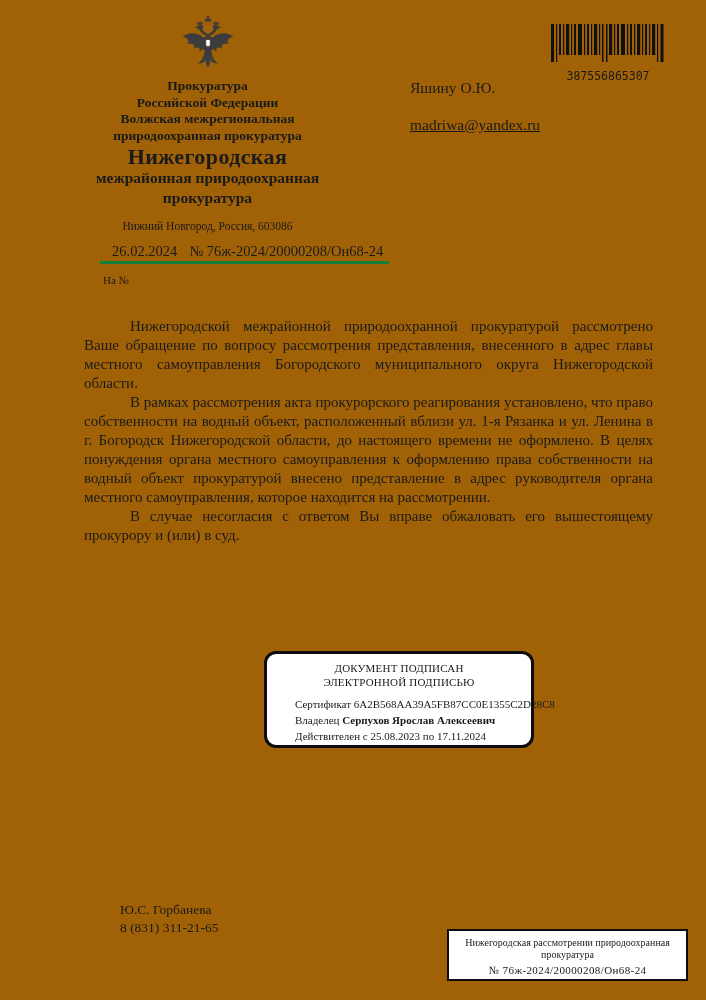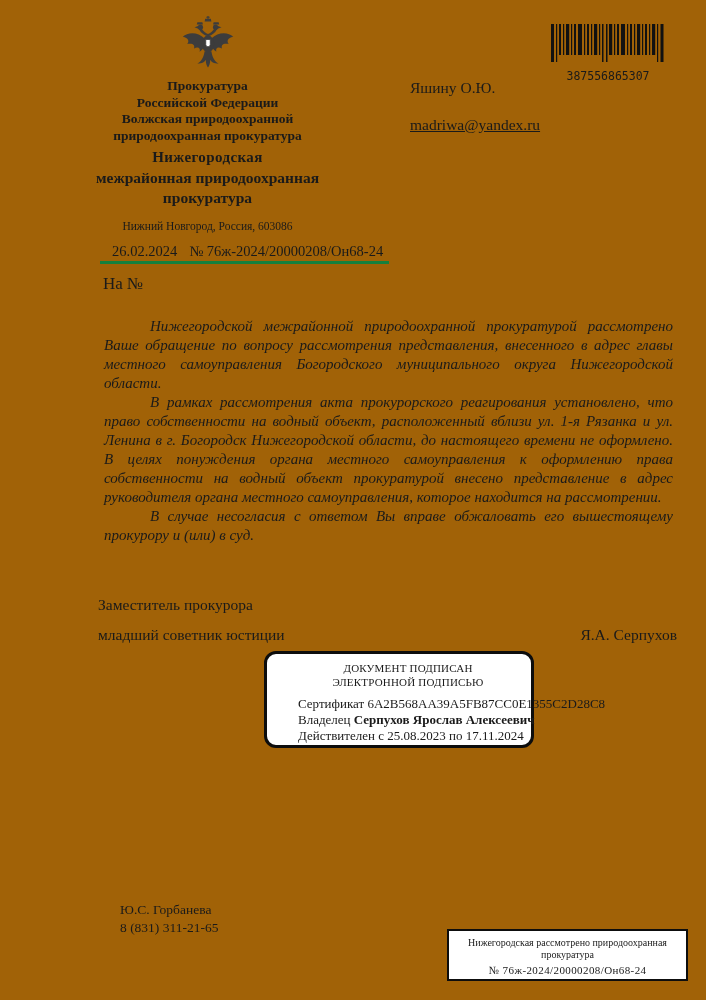--- a/index.html
+++ b/index.html
@@ -12,62 +12,62 @@
     background: #a16207;
     color: #1a1a1a;
     font-family: "Liberation Serif", "DejaVu Serif", serif;
     overflow: hidden;
   }
 
   
   .emblem { position: absolute; left: 180px; top: 16px; width: 56px; height: 56px; }
   .lh-block { position: absolute; left: 50px; top: 78px; width: 315px; text-align: center; }
   .lh-org { font-weight: bold; font-size: 13.5px; line-height: 16.5px; }
-  .lh-large { font-weight: bold; font-size: 15px; line-height: 22px; margin-top: 2px; letter-spacing: .4px; }
+  .lh-large { font-weight: bold; font-size: 22px; line-height: 22px; margin-top: 2px; letter-spacing: .4px; }
   .lh-mid { font-weight: bold; font-size: 15.5px; line-height: 19.5px; }
   .lh-addr { font-size: 11.5px; line-height: 14.5px; margin-top: 12px; }
 
   
   .barcode-wrap { position: absolute; left: 551px; top: 24px; width: 114px; }
   .barcode-digits {
     display: flex; justify-content: center; gap: 0;
     font-family: "DejaVu Sans Mono", monospace;
     font-size: 11.5px; margin-top: 1px; color: #1a1a1a;
   }
 
   
   .recipient { position: absolute; left: 410px; top: 79px; font-size: 15.5px; }
   .recipient .email { margin-top: 19px; text-decoration: underline; }
 
   
   .ref-line { position: absolute; left: 100px; top: 243px; font-size: 14.5px; white-space: nowrap; }
   .ref-line .u { border-bottom: 3px solid #15803d; padding-bottom: 2px; }
   .ref-line .date { padding-left: 12px; padding-right: 12px; }
   .ref-line .num { padding-right: 6px; }
-  .reply-ref { position: absolute; left: 103px; top: 274px; font-size: 17px; }
-
-  
-  .body-text { position: absolute; left: 104px; top: 317px; width: 569px; font-style: italic; }
+  .reply-ref { position: absolute; left: 103px; top: 274px; font-size: 11px; }
+
+  
+  .body-text { position: absolute; left: 84px; top: 317px; width: 569px; }
   .body-text p {
     font-size: 15px; line-height: 19px;
     text-align: justify; text-indent: 46px;
   }
 
   
   .sign-block { position: absolute; left: 98px; top: 596px; width: 579px; font-size: 15.5px; }
   .sign-row { display: flex; justify-content: space-between; margin-top: 12px; }
 
   
   .esign {
     position: absolute; left: 264px; top: 651px; width: 270px; height: 97px;
     border: 3px solid #0d0d0d; border-radius: 12px; background: #fff;
-    padding: 8px 13px 0 31px;
+    padding: 8px 13px 0 13px;
   }
   .esign-title { text-align: center; font-size: 11px; line-height: 13.5px; letter-spacing: .2px; }
-  .esign-rows { margin-top: 7px; font-size: 13px; line-height: 16px; white-space: nowrap; }
+  .esign-rows { margin-top: 7px; font-size: 11px; line-height: 16px; white-space: nowrap; margin-left: 15px; }
 
   
   .executor { position: absolute; left: 99px; top: 901px; font-size: 13.5px; line-height: 17.5px; margin-left: 21px; }
 
   
   .footer-stamp {
     position: absolute; left: 447px; top: 929px; width: 241px; height: 52px;
     border: 2.5px solid #0d0d0d; background: #fff;
     text-align: center; padding-top: 6px;
   }
@@ -103,21 +103,21 @@
 
       <path d="M44 63 C42 75 38 81 31 85 C40 85 44 82 46 78 C46 85 48 89 50 92 C52 89 54 85 54 78 C56 82 60 85 69 85 C62 81 58 75 56 63 Z"></path>
     </g>
 
     <path d="M46 42 h8 v9 a4 4 0 0 1 -8 0 Z" fill="#ffffff" stroke="#3c3c3c" stroke-width="1.4"></path>
   </svg>
 
   <div class="lh-block">
     <div class="lh-org">Прокуратура</div>
     <div class="lh-org">Российской Федерации</div>
-    <div class="lh-org">Волжская природоохранной</div>
+    <div class="lh-org">Волжская межрегиональная</div>
     <div class="lh-org">природоохранная прокуратура</div>
     <div class="lh-large">Нижегородская</div>
     <div class="lh-mid">межрайонная природоохранная</div>
     <div class="lh-mid">прокуратура</div>
     <div class="lh-addr">
       <div>Нижний Новгород, Россия, 603086</div>
     </div>
   </div>
 
   <div class="barcode-wrap">
@@ -169,27 +169,20 @@
     <span class="u date">26.02.2024</span><span class="u num">№ 76ж-2024/20000208/Он68-24</span>
   </div>
   <div class="reply-ref">На №</div>
 
   <div class="body-text">
     <p>Нижегородской межрайонной природоохранной прокуратурой рассмотрено Ваше обращение по вопросу рассмотрения представления, внесенного в адрес главы местного самоуправления Богородского муниципального округа Нижегородской области.</p>
     <p>В рамках рассмотрения акта прокурорского реагирования установлено, что право собственности на водный объект, расположенный вблизи ул. 1-я Рязанка и ул. Ленина в г. Богородск Нижегородской области, до настоящего времени не оформлено. В целях понуждения органа местного самоуправления к оформлению права собственности на водный объект прокуратурой внесено представление в адрес руководителя органа местного самоуправления, которое находится на рассмотрении.</p>
     <p>В случае несогласия с ответом Вы вправе обжаловать его вышестоящему прокурору и (или) в суд.</p>
   </div>
 
-  <div class="sign-block">
-    <div>Заместитель прокурора</div>
-    <div class="sign-row">
-      <span>младший советник юстиции</span>
-      <span>Я.А. Серпухов</span>
-    </div>
-  </div>
 
   <div class="esign">
     <div class="esign-title">
       <div>ДОКУМЕНТ ПОДПИСАН</div>
       <div>ЭЛЕКТРОННОЙ ПОДПИСЬЮ</div>
     </div>
     <div class="esign-rows">
       <div>
         <span>Сертификат</span>
         <span>6A2B568AA39A5FB87CC0E1355C2D28C8</span>
@@ -201,17 +194,17 @@
       <div>Действителен с  25.08.2023 по  17.11.2024</div>
     </div>
   </div>
 
   <div class="executor">
     <div>Ю.С. Горбанева</div>
     <div>8 (831) 311-21-65</div>
   </div>
 
   <div class="footer-stamp">
-    <div class="org">Нижегородская рассмотрено природоохранная прокуратура</div>
+    <div class="org">Нижегородская рассмотрении природоохранная прокуратура</div>
     <div class="num">№ 76ж-2024/20000208/Он68-24</div>
   </div>
 
 </div>
 
 </body></html>

